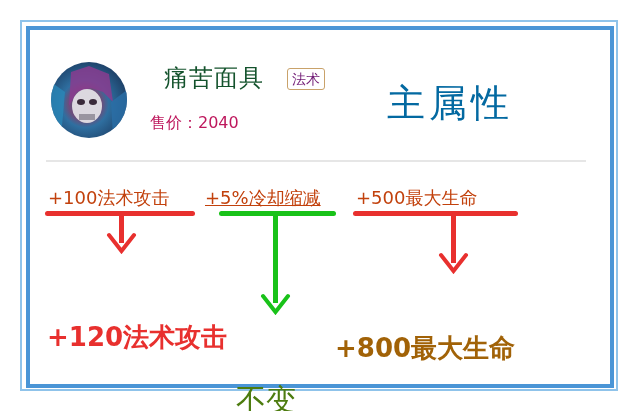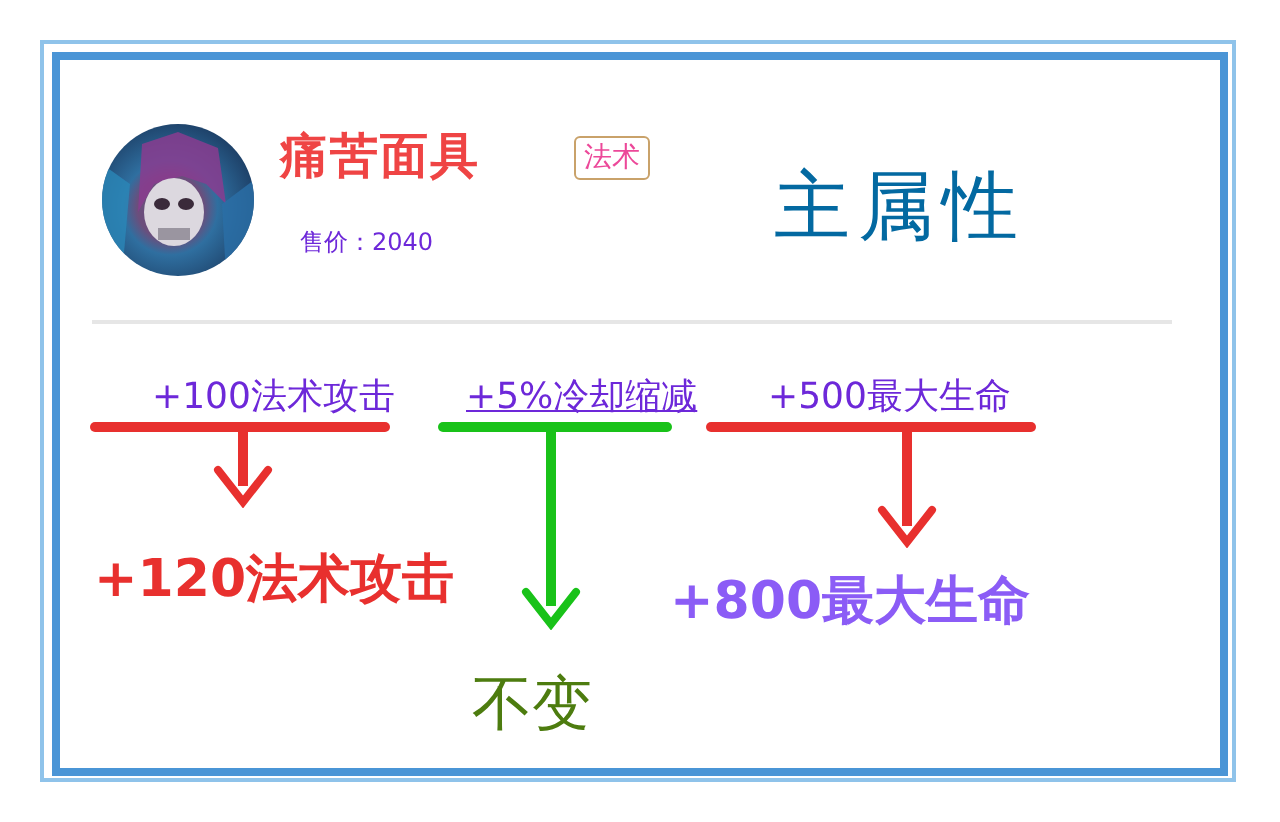--- a/index.html
+++ b/index.html
@@ -2,30 +2,30 @@
 <html><head>
 <meta charset="utf-8">
 <style>
   html,body{margin:0;padding:0;background:#ffffff;}
   body{width:640px;height:411px;position:relative;overflow:hidden;font-family:"DejaVu Sans",sans-serif;}
   .frame-outer{position:absolute;left:20px;top:20px;width:598px;height:371px;border:2px solid #8fc3ea;box-sizing:border-box;}
   .frame-inner{position:absolute;left:26px;top:26px;width:588px;height:362px;border:4px solid #4a95d6;box-sizing:border-box;background:#fff;}
   .avatar{position:absolute;left:51px;top:62px;width:76px;height:76px;border-radius:50%;overflow:hidden;
     background:radial-gradient(circle at 45% 55%, #e8e4ea 0 14%, #6b4e7c 15% 28%, #2f6fa0 40%, #1d3f66 75%);}
   .avatar svg{position:absolute;left:0;top:0;}
-  .name{position:absolute;left:140px;top:62px;font-size:24px;color:#ef4444;letter-spacing:1px;font-weight:bold;}
-  .tag{position:absolute;left:287px;top:68px;font-size:14px;color:#ec4899;border:1.5px solid #c9a26a;border-radius:3px;padding:0 4px;line-height:20px;}
-  .price{position:absolute;left:150px;top:113px;font-size:12px;color:#6d28d9;}
+  .name{position:absolute;left:164px;top:62px;font-size:24px;color:#14532d;letter-spacing:1px;}
+  .tag{position:absolute;left:287px;top:68px;font-size:14px;color:#701a75;border:1.5px solid #c9a26a;border-radius:3px;padding:0 4px;line-height:20px;}
+  .price{position:absolute;left:150px;top:113px;font-size:16px;color:#be185d;}
   .main-attr{position:absolute;left:387px;top:78px;font-size:38px;color:#0369a1;letter-spacing:4px;font-family:"DejaVu Serif",serif;}
   .divider{position:absolute;left:46px;top:160px;width:540px;height:2px;background:#e6e6e6;}
-  .stat{position:absolute;top:186px;font-size:18px;color:#6d28d9;white-space:nowrap;margin-left:28px;}
+  .stat{position:absolute;top:186px;font-size:18px;color:#c2410c;white-space:nowrap;}
   .uline{position:absolute;height:5px;border-radius:3px;}
   .vline{position:absolute;width:5px;}
   .arrowhead{position:absolute;}
-  .result{position:absolute;font-size:26px;font-weight:bold;white-space:nowrap;}
+  .result{position:absolute;font-size:26px;font-weight:bold;white-space:nowrap;margin-top:48px;}
 </style>
 </head>
 <body>
 
 <div class="frame-outer"></div>
 <div class="frame-inner"></div>
 
 <div class="avatar">
   <svg width="76" height="76" viewBox="0 0 76 76">
     <path d="M20 10 L38 4 L58 12 L62 40 L52 30 L40 26 L26 30 L18 44 Z" fill="#8a3c8f" opacity="0.85"></path>
@@ -63,13 +63,13 @@
   <polyline points="3,3 15.5,19 28,3" fill="none" stroke="#19c219" stroke-width="4" stroke-linecap="round"></polyline>
 </svg>
 <div class="result" style="left:236px;top:332px;color:#4d7c0f;font-weight:normal;font-size:30px;">不变</div>
 
 <div class="stat" style="left:356px;">+500最大生命</div>
 <div class="uline" style="left:353px;top:211px;width:165px;background:#e8302e;"></div>
 <div class="vline" style="left:451px;top:213px;height:50px;background:#e8302e;"></div>
 <svg class="arrowhead" style="left:438px;top:252px;" width="31" height="22">
   <polyline points="3,3 15.5,19 28,3" fill="none" stroke="#e8302e" stroke-width="4" stroke-linecap="round"></polyline>
 </svg>
-<div class="result" style="left:335px;top:283px;color:#8b5cf6;">+800最大生命</div>
+<div class="result" style="left:335px;top:283px;color:#a16207;">+800最大生命</div>
 
 </body></html>

